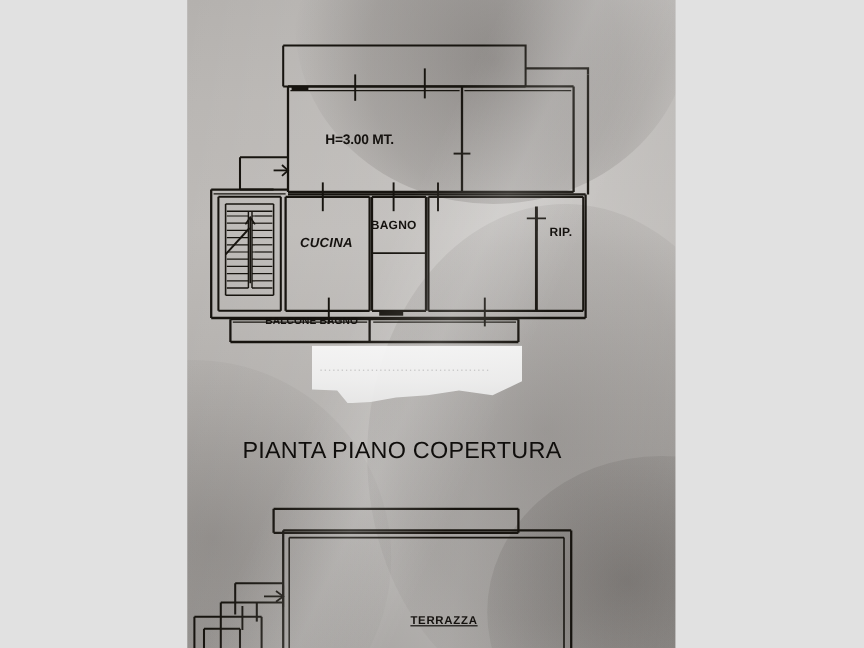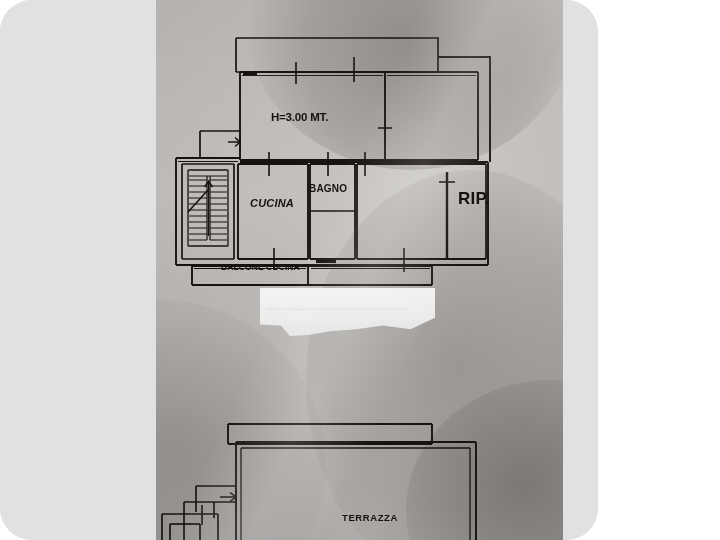--- a/index.html
+++ b/index.html
@@ -2,26 +2,25 @@
 <html><head>
 <meta charset="utf-8">
 <style>
   html, body {
     margin: 0;
     padding: 0;
     background: #ffffff;
   }
   #screen {
     position: relative;
-    width: 598px;
+    width: 720px;
     height: 540px;
     overflow: hidden;
     background: #e0e0e0;
     font-family: "Liberation Sans", sans-serif;
-    border-radius: 32px;
   }
   
   .letterbox {
     position: absolute;
     top: 0;
     height: 540px;
     background: #e1e1e1;
     z-index: 40;
   }
   .letterbox.left  { left: 0;   width: 156px; }
@@ -118,23 +117,23 @@
     position: absolute;
     color: #15120f;
     font-family: "Liberation Sans", sans-serif;
     font-weight: bold;
     white-space: nowrap;
     z-index: 20;
   }
   #t-h300    { left: 115px; top: 111px; font-size: 11.5px; letter-spacing: -0.2px; font-weight: 600; }
   #t-cucina  { left: 94px;  top: 197px; font-size: 11px; letter-spacing: 0.2px; font-style: italic; }
   #t-bagno   { left: 153px; top: 183px; font-size: 10px; letter-spacing: 0.2px; }
-  #t-rip     { left: 302px; top: 189px; font-size: 17px; letter-spacing: 0.2px; }
+  #t-rip     { left: 302px; top: 189px; font-size: 10px; letter-spacing: 0.2px; }
   #t-balcone { left: 65px;  top: 262px; font-size: 8.5px; letter-spacing: 0.1px; }
-  #t-terrazza{ left: 186px; top: 512px; font-size: 9.5px; letter-spacing: 0.6px; }
+  #t-terrazza{ left: 186px; top: 512px; font-size: 9.5px; letter-spacing: 0.6px; text-decoration: underline; }
   #t-title   { left: 46px;  top: 365px; font-size: 19.5px; letter-spacing: 0.2px; font-weight: 500;
                color: #100e0c; }
 </style>
 </head>
 <body>
 
 <div id="screen">
 
   <div id="photo">
 
@@ -381,21 +380,22 @@
           <path d="M46 505 L46 525"></path>
         </g>
 
       </g>
     </svg>
 
     <div class="plan-text" id="t-h300">H=3.00 MT.</div>
     <div class="plan-text" id="t-cucina">CUCINA</div>
     <div class="plan-text" id="t-bagno">BAGNO</div>
     <div class="plan-text" id="t-rip">RIP.</div>
-    <div class="plan-text" id="t-balcone">BALCONE CUCINA</div>
+    <div class="plan-text" id="t-balcone">BALCONE BAGNO</div>
+    <div class="plan-text" id="t-title">PIANTA PIANO COPERTURA</div>
     <div class="plan-text" id="t-terrazza">TERRAZZA</div>
 
     <div id="tape-ghost">........................................</div>
     <div id="tape"></div>
 
     <div id="sheen"></div>
   </div>
 
   <div class="letterbox left"></div>
   <div class="letterbox right"></div>

